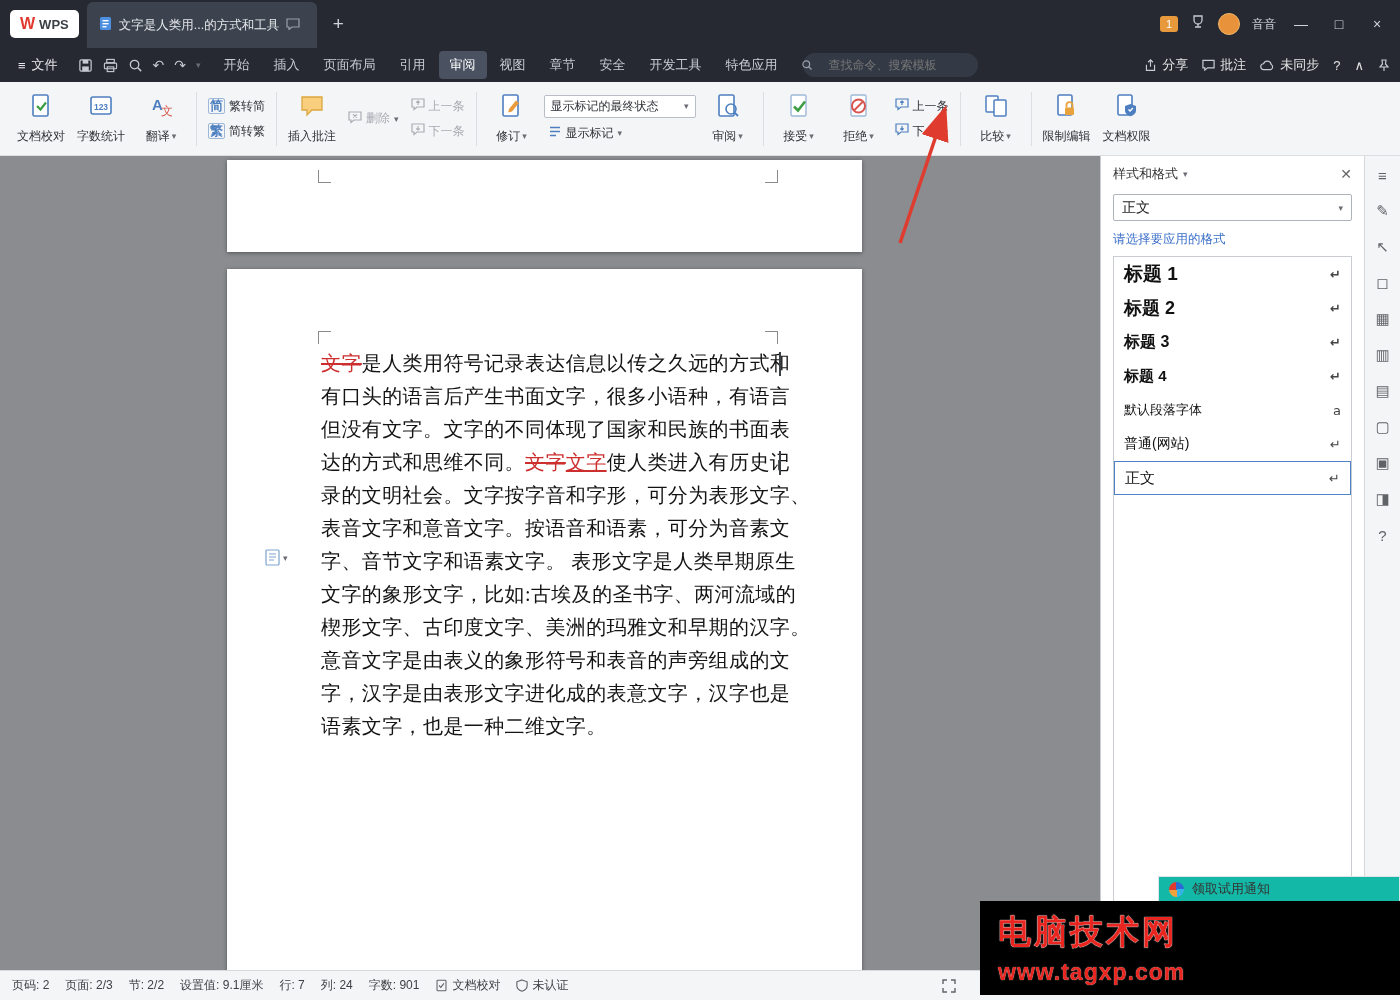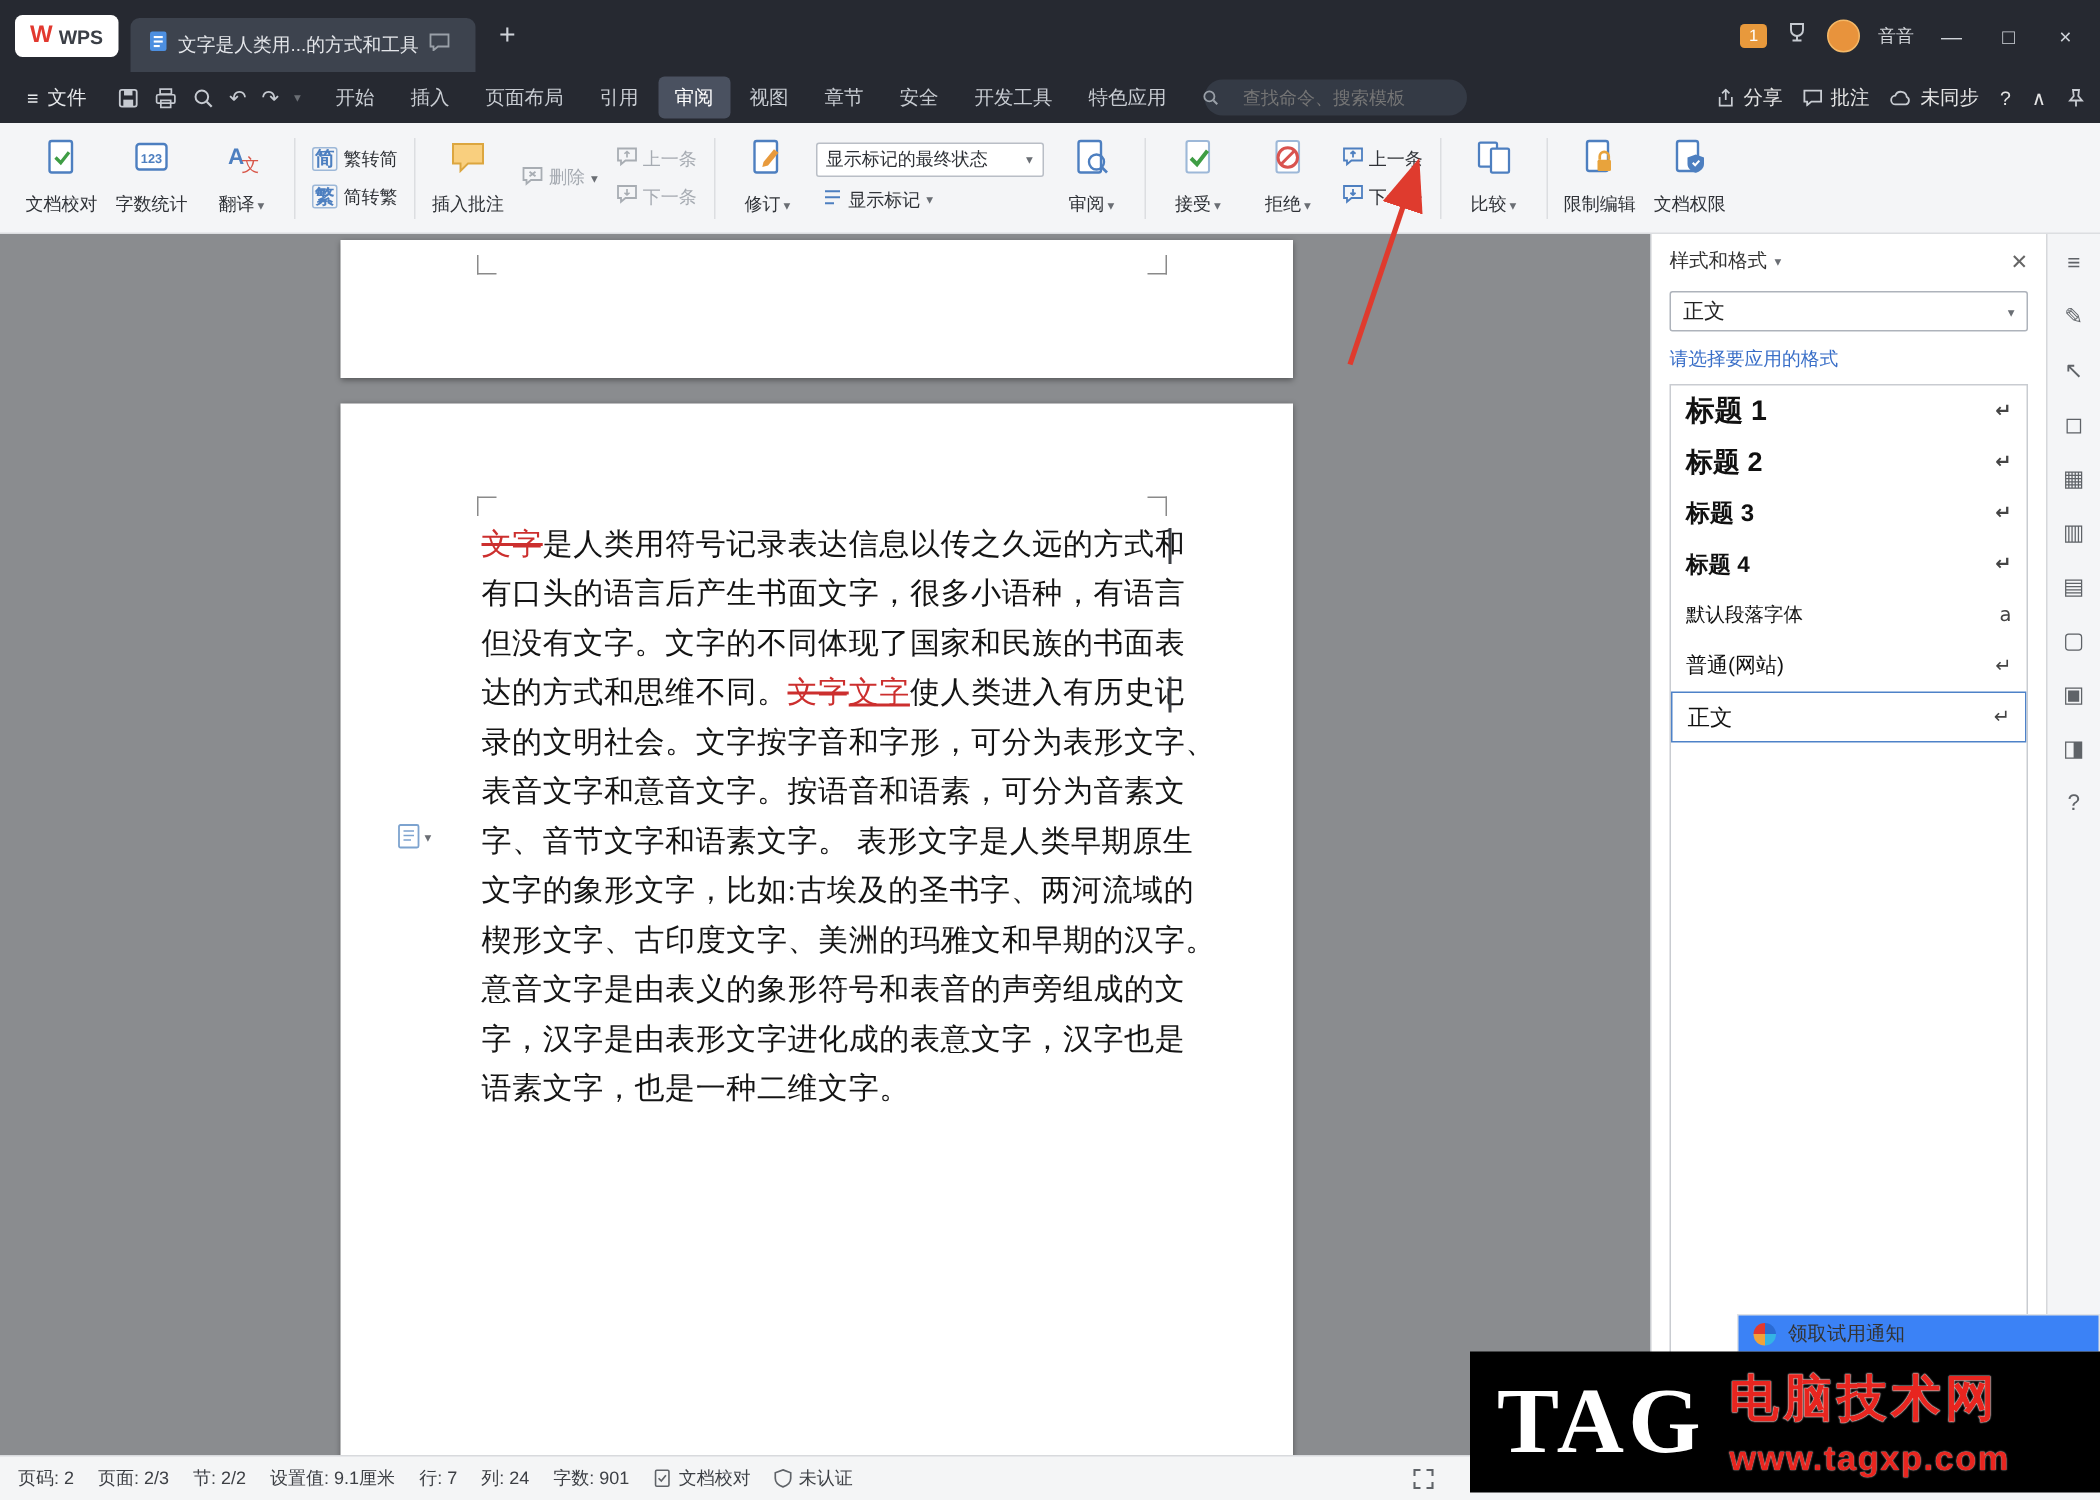--- a/index.html
+++ b/index.html
@@ -4,21 +4,21 @@
 <style>
   * { margin:0; padding:0; box-sizing:border-box; }
   body { font-family:"Liberation Sans",sans-serif; }
   #app { position:relative; width:1400px; height:1000px; overflow:hidden; background:#8a8c8f; }
 
   
   .titlebar { height:48px; background:#262931; display:flex; align-items:center; padding:0 10px; gap:8px; }
   .wps-logo { background:#fff; border-radius:5px; height:28px; display:flex; align-items:center; gap:4px; padding:0 10px; }
   .wps-logo .w { color:#e2392f; font-weight:bold; font-size:16px; }
   .wps-logo .t { color:#3b3f46; font-weight:bold; font-size:13px; }
-  .doctab { background:#3d434e; border-radius:6px 6px 0 0; height:36px; align-self:flex-end; display:flex; align-items:center; gap:7px; padding:0 12px; min-width:230px; }
+  .doctab { background:#3d434e; border-radius:6px 6px 0 0; height:46px; align-self:flex-end; display:flex; align-items:center; gap:7px; padding:0 12px; min-width:230px; }
   .doctab .title { color:#e4e6ea; font-size:12.5px; }
   .newtab { color:#cfd3d9; font-size:19px; padding:0 8px; cursor:pointer; }
   .tb-right { margin-left:auto; display:flex; align-items:center; gap:12px; }
   .badge1 { background:#e8993c; color:#fff; font-size:11px; border-radius:3px; min-width:18px; height:16px; display:flex; align-items:center; justify-content:center; padding:0 3px; }
   .avatar { width:22px; height:22px; border-radius:50%; background:#e8933c; border:1px solid #f3b868; }
   .username { color:#d4d7dc; font-size:12px; }
   .winbtn { color:#cfd3d9; font-size:14px; width:26px; text-align:center; cursor:pointer; }
 
   
   .menubar { height:34px; background:#262931; display:flex; align-items:center; padding:0 10px; gap:4px; }
@@ -90,21 +90,21 @@
   .stripbtn { width:24px; height:22px; display:flex; align-items:center; justify-content:center; color:#5f6368; font-size:15px; cursor:pointer; }
 
   
   .statusbar { height:30px; background:#f4f5f6; border-top:1px solid #d8dadd; display:flex; align-items:center; padding:0 12px; gap:16px; font-size:12px; color:#3c3f44; }
   .status-items { display:flex; align-items:center; gap:16px; }
   .stitem { white-space:nowrap; }
   .st-ic { display:flex; align-items:center; gap:4px; cursor:pointer; }
   .fullscreen { margin-left:auto; margin-right:432px; cursor:pointer; display:flex; }
 
   
-  .notify { position:absolute; left:1158px; top:876px; width:242px; height:26px; background:#3b82f6; border:1px solid #dfe2e6; display:flex; align-items:center; gap:8px; padding:0 10px; z-index:5; font-size:13px; color:#333; }
+  .notify { position:absolute; left:1158px; top:876px; width:242px; height:26px; background:#14b8a6; border:1px solid #dfe2e6; display:flex; align-items:center; gap:8px; padding:0 10px; z-index:5; font-size:13px; color:#333; }
   .notify-ic { width:15px; height:15px; border-radius:50%; background:conic-gradient(#2a6bd3 0 25%, #34b3e4 25% 50%, #f0a33a 50% 75%, #e2392f 75% 100%); }
   .watermark { position:absolute; left:980px; top:901px; width:420px; height:94px; background:#000; display:flex; align-items:center; gap:16px; padding-left:18px; z-index:6; }
   .wm-logo { font-family:"Liberation Serif",serif; font-size:62px; font-weight:bold; color:#fff; letter-spacing:3px; line-height:1; }
   .wm-col { display:flex; flex-direction:column; gap:4px; }
   .wm-name { color:#e8251f; font-size:33px; font-weight:bold; letter-spacing:3px; text-shadow:0 0 1px #fff, 0 0 1px #fff; }
   .wm-url { color:#e8251f; font-size:23px; font-weight:bold; letter-spacing:1px; text-shadow:0 0 1px #fff; }
   .arrow-overlay { position:absolute; inset:0; z-index:30; pointer-events:none; }
 </style>
 </head>
 <body>
@@ -539,21 +539,20 @@
         </svg>
     </span>
   </div>
 
   <div class="notify">
     <span class="notify-ic"></span>
     <span>领取试用通知</span>
   </div>
 
   <div class="watermark">
-    <span class="wm-logo">TAG</span>
     <span class="wm-col">
       <span class="wm-name">电脑技术网</span>
       <span class="wm-url">www.tagxp.com</span>
     </span>
   </div>
 
   <svg class="arrow-overlay" width="1400" height="1000">
     <defs>
       <marker id="ah" markerWidth="10" markerHeight="8" refX="8" refY="4" orient="auto">
         <path d="M0,0 L10,4 L0,8 z" fill="#df3b2e"></path>

